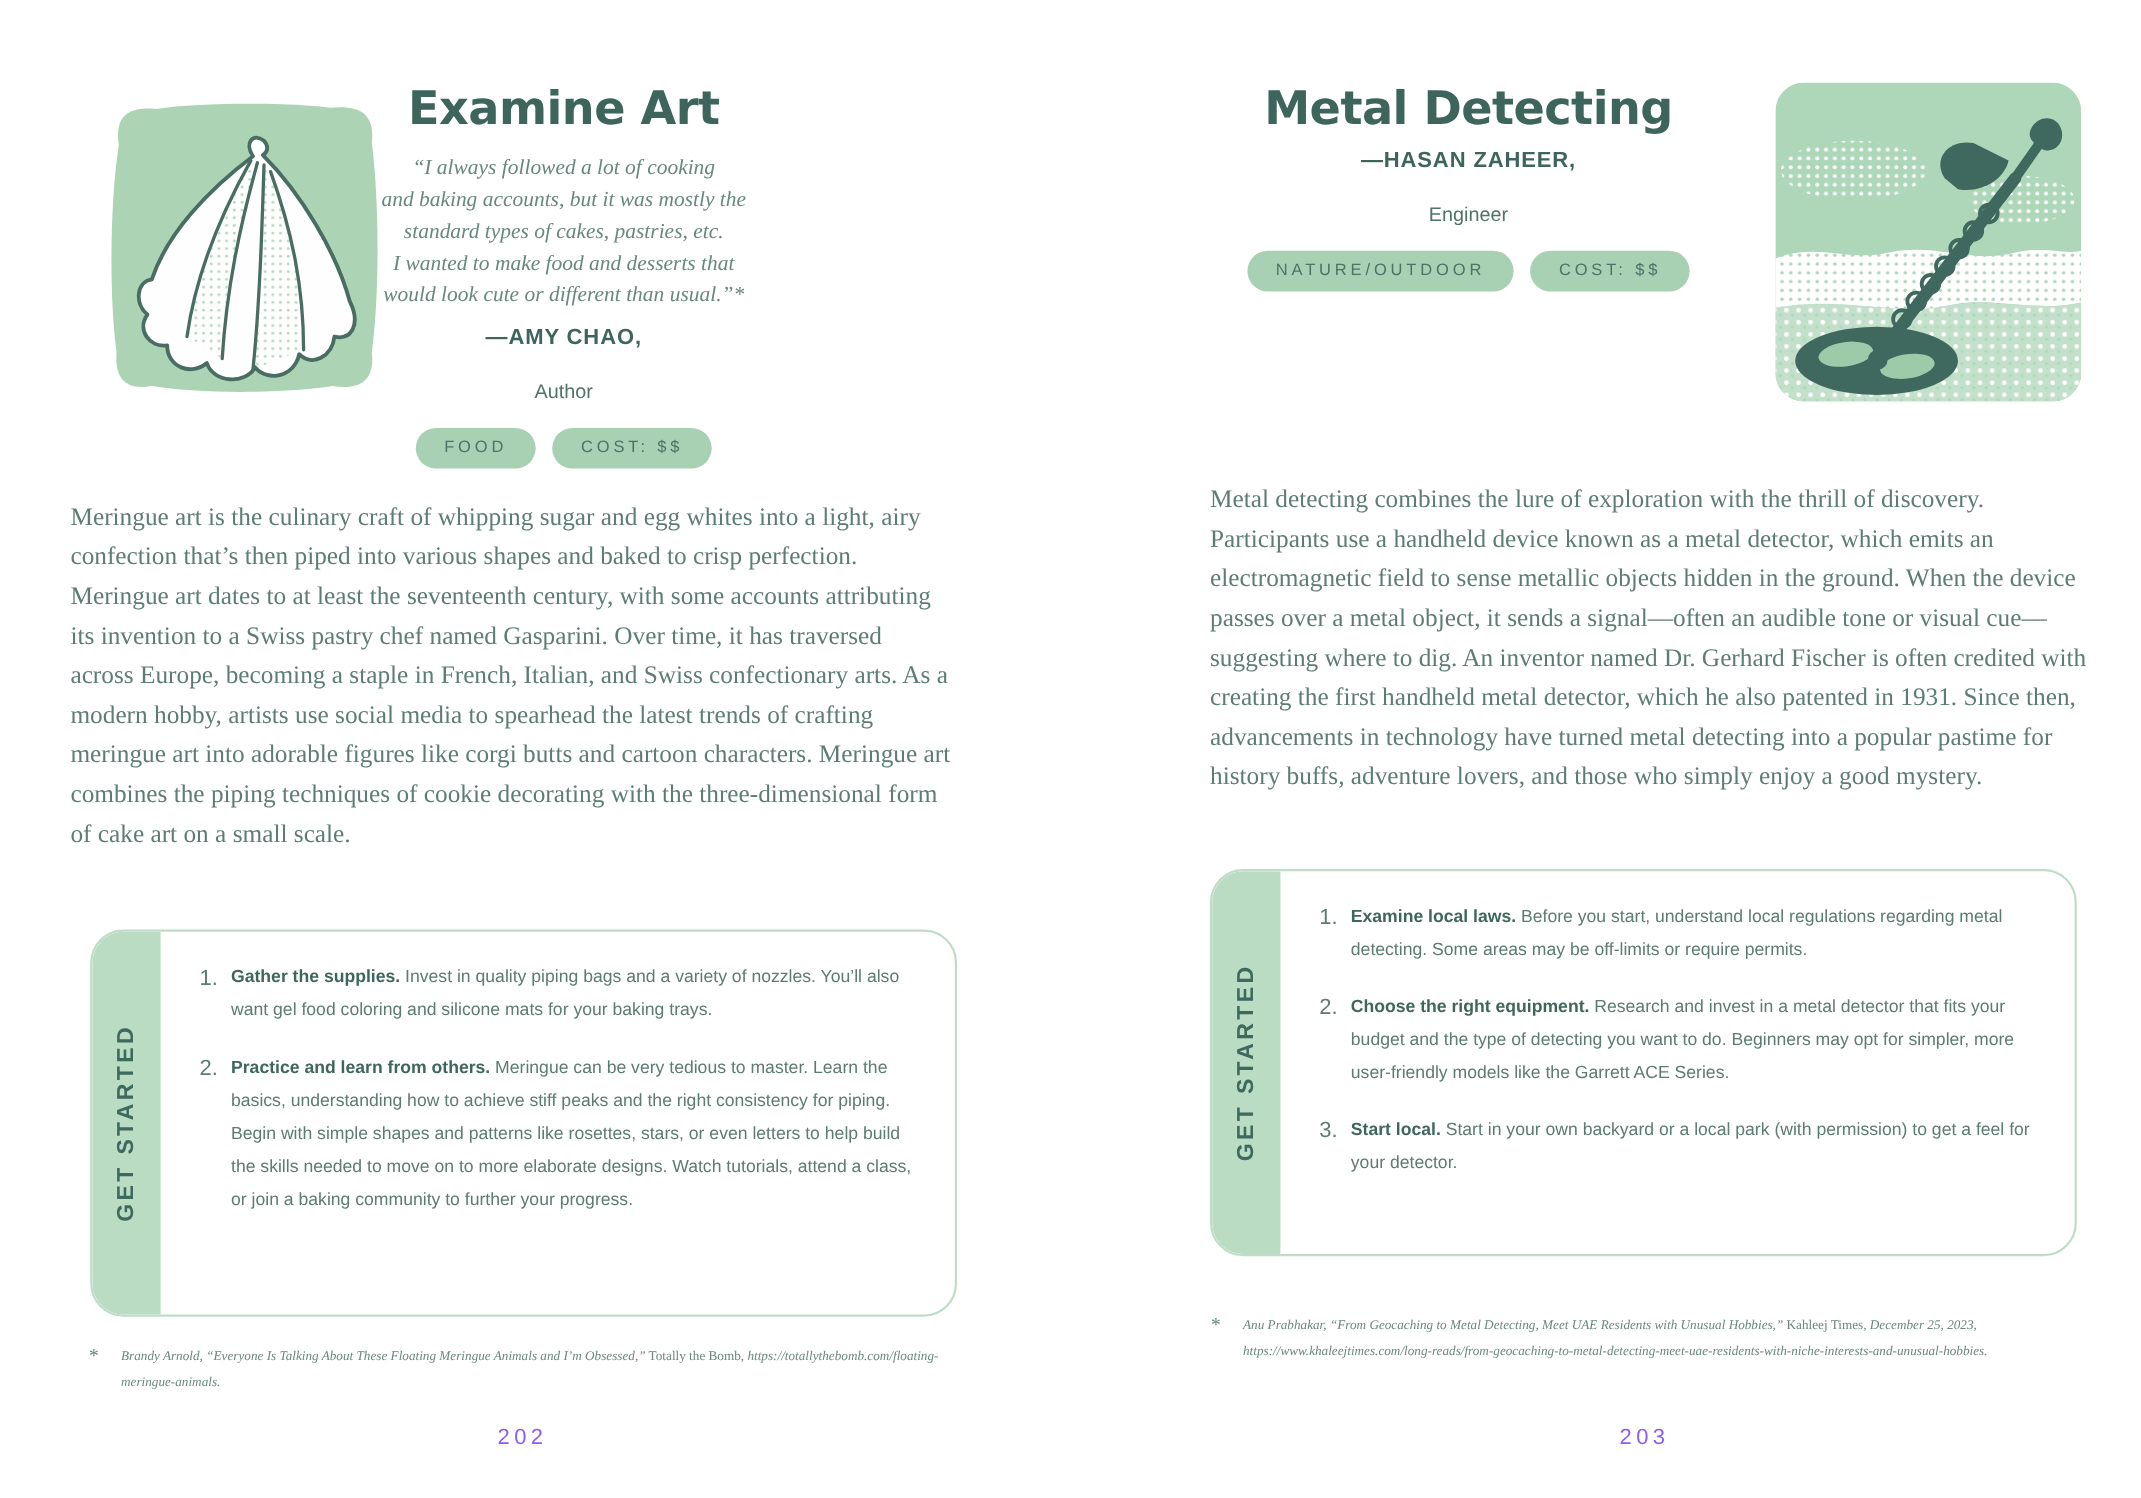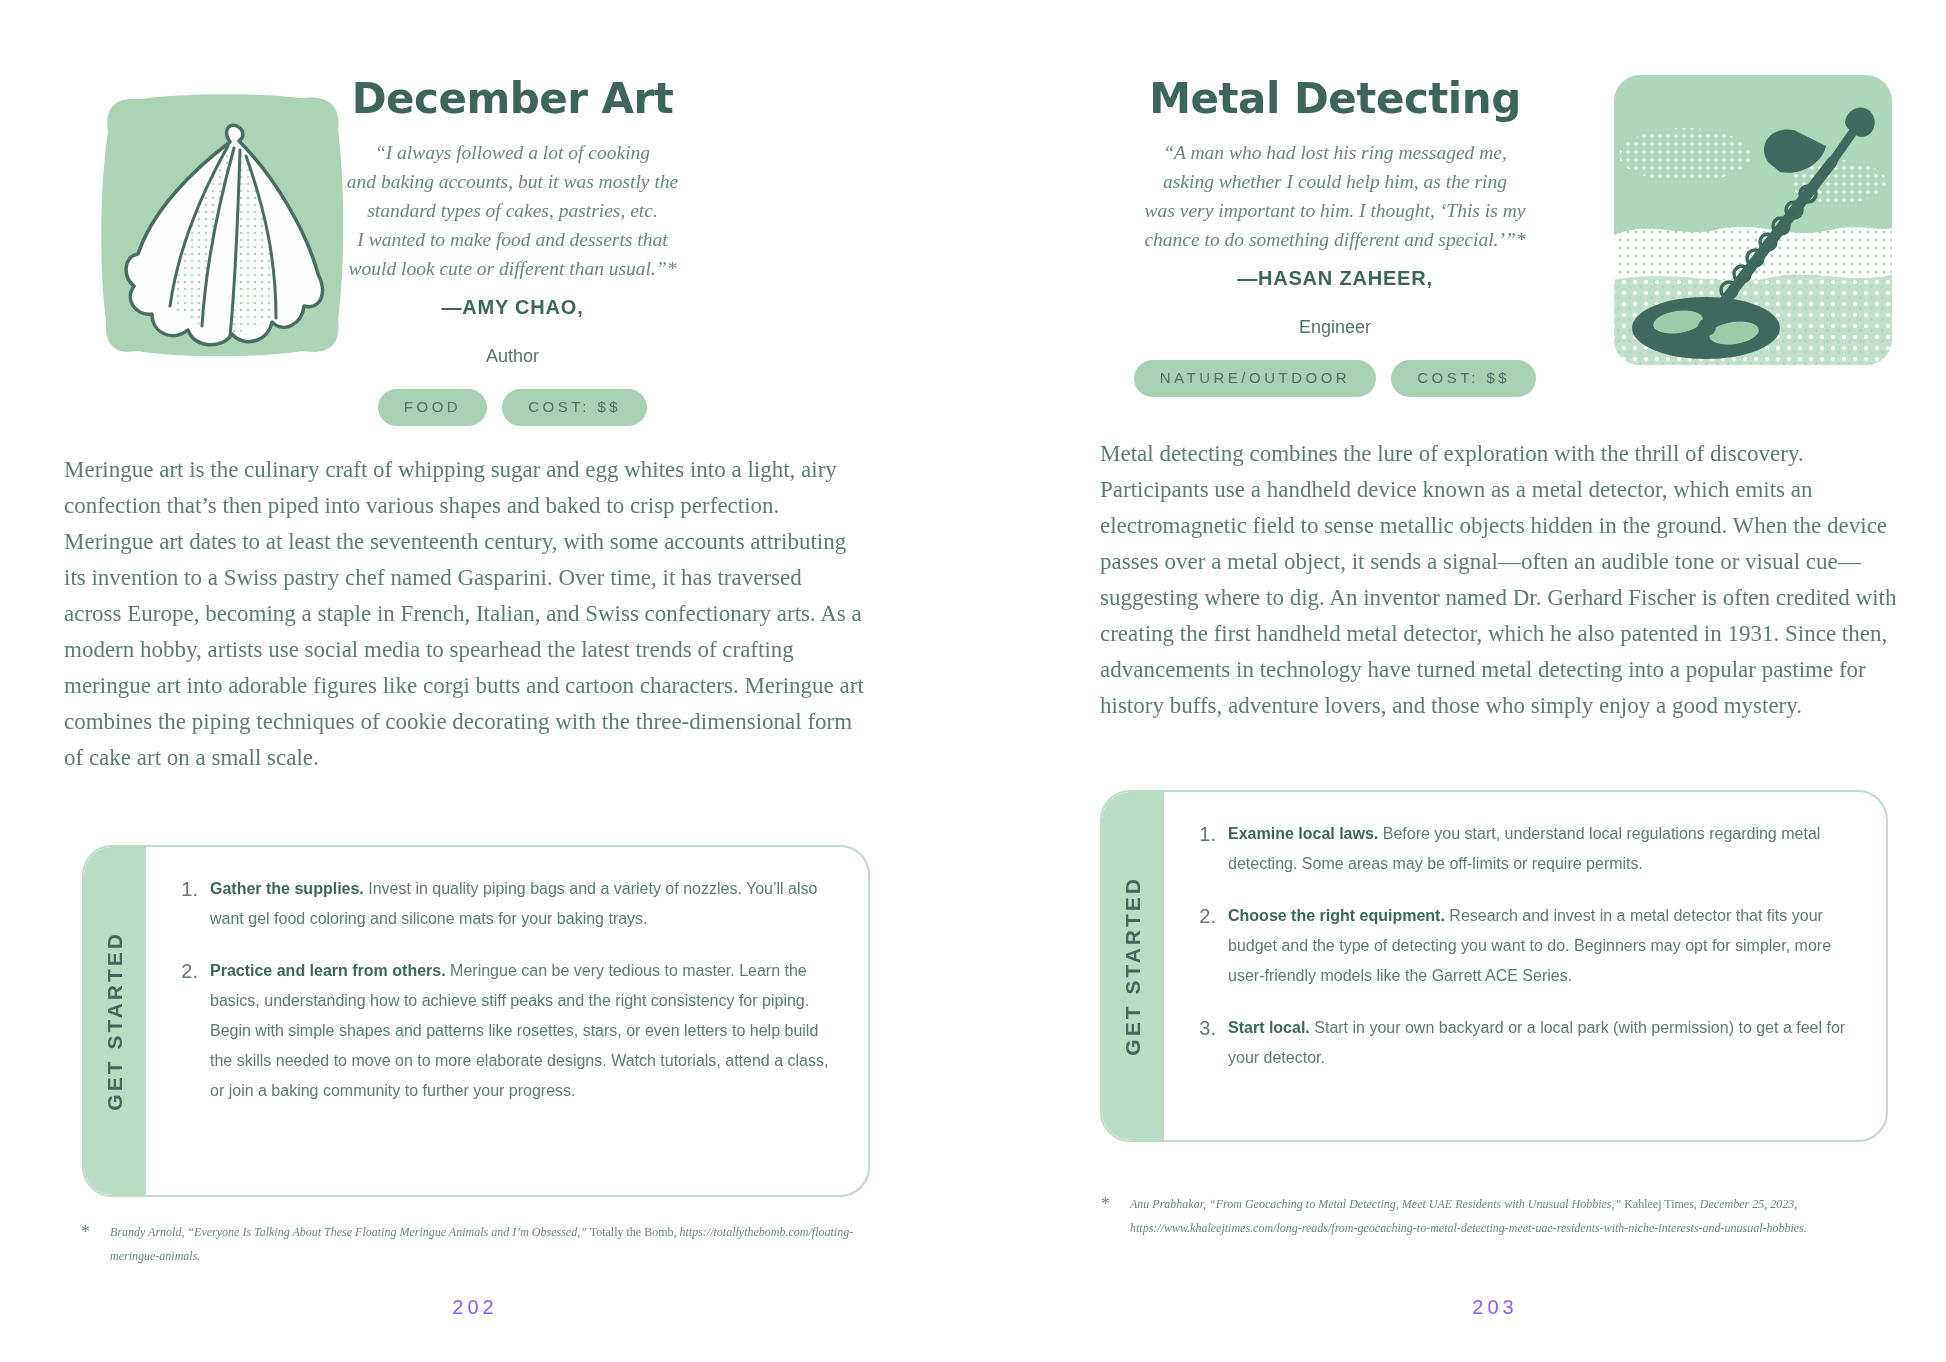--- a/index.html
+++ b/index.html
@@ -125,21 +125,21 @@
             <path d="M150,62 C122,112 100,165 92,222"></path>
             <path d="M156,64 C140,122 128,178 124,242"></path>
             <path d="M162,66 C160,130 158,192 152,252"></path>
             <path d="M168,72 C188,128 198,178 198,234"></path>
           </g>
         </g>
       </svg>
     </div>
 
     <div class="header-text">
-      <div class="hobby-title">December Art</div>
+      <div class="hobby-title">Examine Art</div>
       <div class="quote">
         <div class="q-line">“I always followed a lot of cooking</div>
         <div class="q-line">and baking accounts, but it was mostly the</div>
         <div class="q-line">standard types of cakes, pastries, etc.</div>
         <div class="q-line">I wanted to make food and desserts that</div>
         <div class="q-line">would look cute or different than usual.”*</div>
       </div>
       <div class="attr">
         <div class="attr-name">—AMY CHAO,</div>
         <div class="attr-role">Author</div>
@@ -183,26 +183,20 @@
       </div>
     </div>
 
     <div class="pagenum">202</div>
   </div>
 
   <div class="page page-right">
 
     <div class="header-text">
       <div class="hobby-title">Metal Detecting</div>
-      <div class="quote">
-        <div class="q-line">“A man who had lost his ring messaged me,</div>
-        <div class="q-line">asking whether I could help him, as the ring</div>
-        <div class="q-line">was very important to him. I thought, ‘This is my</div>
-        <div class="q-line">chance to do something different and special.’”*</div>
-      </div>
       <div class="attr">
         <div class="attr-name">—HASAN ZAHEER,</div>
         <div class="attr-role">Engineer</div>
       </div>
       <div class="tags">
         <div class="tag">NATURE/OUTDOOR</div>
         <div class="tag">COST: $$</div>
       </div>
     </div>
 

